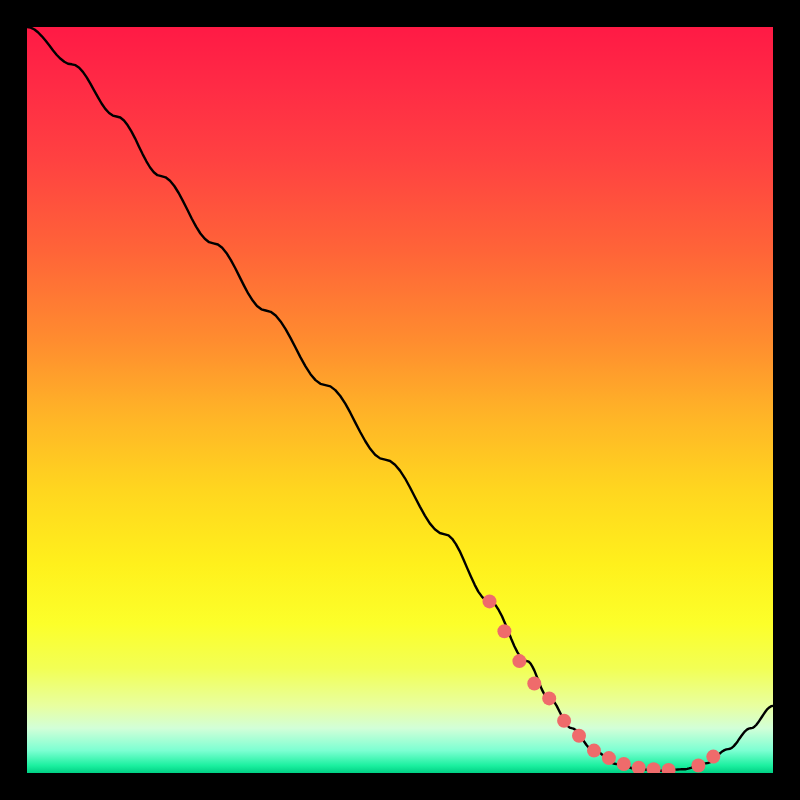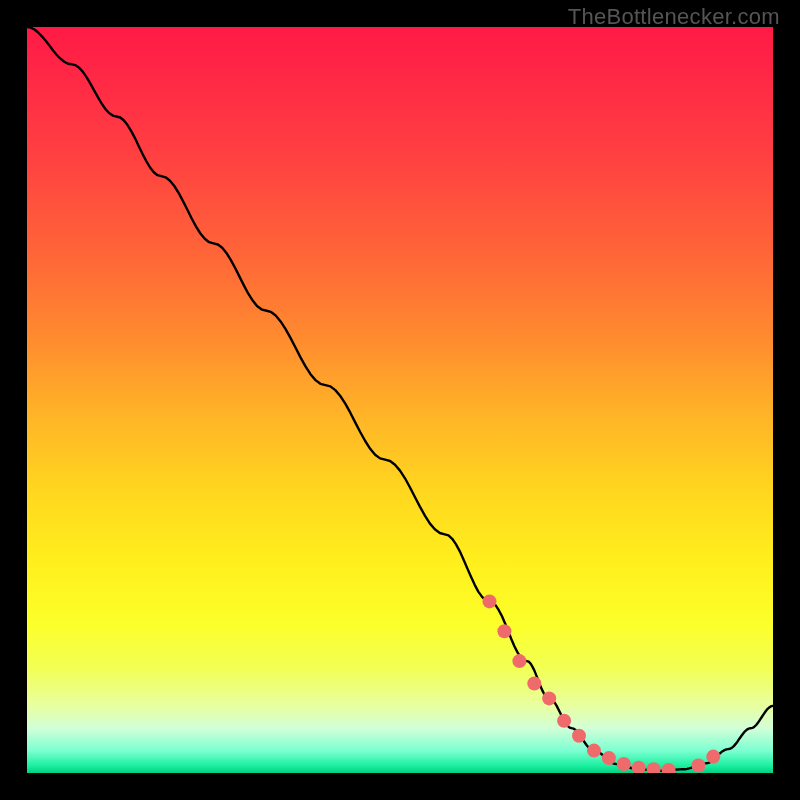--- a/index.html
+++ b/index.html
@@ -59,21 +59,20 @@
     font-size: 22px;
     letter-spacing: 0.3px;
     font-weight: 500;
     user-select: none;
   }
 </style>
 </head>
 <body>
 
 <div class="frame">
-  <div class="watermark">TheBottlenecker.com</div>
 
   <div class="plot">
     <svg class="curve" viewBox="0 0 746 746" preserveAspectRatio="none">
       <g id="curve-group">
           <path d="M0.0 0.0 L3.7 0.6 L7.5 2.5 L11.2 5.5 L14.9 9.3 L18.7 13.8 L22.4 18.6 L26.1 23.5 L29.8 28.0 L33.6 31.8 L37.3 34.8 L41.0 36.7 L44.8 37.3 L48.5 38.2 L52.2 40.8 L55.9 44.9 L59.7 50.4 L63.4 56.7 L67.1 63.4 L70.9 70.2 L74.6 76.5 L78.3 81.9 L82.1 86.0 L85.8 88.6 L89.5 89.5 L93.3 90.5 L97.0 93.5 L100.7 98.3 L104.4 104.4 L108.2 111.6 L111.9 119.4 L115.6 127.1 L119.4 134.3 L123.1 140.5 L126.8 145.2 L130.5 148.2 L134.3 149.2 L138.6 150.3 L143.0 153.7 L147.3 159.0 L151.7 166.0 L156.0 174.1 L160.4 182.8 L164.7 191.5 L169.1 199.6 L173.4 206.5 L177.8 211.8 L182.1 215.2 L186.5 216.3 L190.9 217.5 L195.2 220.8 L199.6 226.2 L203.9 233.1 L208.3 241.2 L212.6 249.9 L217.0 258.6 L221.3 266.7 L225.7 273.6 L230.0 279.0 L234.4 282.3 L238.7 283.5 L243.7 284.8 L248.7 288.5 L253.6 294.4 L258.6 302.1 L263.6 311.1 L268.6 320.8 L273.5 330.4 L278.5 339.4 L283.5 347.2 L288.5 353.1 L293.4 356.8 L298.4 358.1 L303.4 359.4 L308.3 363.1 L313.3 369.0 L318.3 376.7 L323.3 385.7 L328.2 395.4 L333.2 405.0 L338.2 414.0 L343.2 421.8 L348.1 427.7 L353.1 431.4 L358.1 432.7 L363.1 434.0 L368.0 437.7 L373.0 443.6 L378.0 451.3 L382.9 460.3 L387.9 470.0 L392.9 479.6 L397.9 488.6 L402.8 496.4 L407.8 502.3 L412.8 506.0 L417.8 507.3 L421.5 508.4 L425.2 511.8 L428.9 517.1 L432.7 524.1 L436.4 532.2 L440.1 540.9 L443.9 549.5 L447.6 557.6 L451.3 564.6 L455.1 569.9 L458.8 573.3 L462.5 574.4 L465.6 575.4 L468.7 578.4 L471.8 583.2 L475.0 589.3 L478.1 596.5 L481.2 604.3 L484.3 612.0 L487.4 619.2 L490.5 625.4 L493.6 630.1 L496.7 633.1 L499.8 634.1 L501.7 634.7 L503.6 636.6 L505.4 639.6 L507.3 643.4 L509.1 647.9 L511.0 652.8 L512.9 657.6 L514.7 662.1 L516.6 665.9 L518.5 668.9 L520.3 670.8 L522.2 671.4 L524.1 671.9 L525.9 673.4 L527.8 675.8 L529.7 678.9 L531.5 682.5 L533.4 686.3 L535.3 690.2 L537.1 693.8 L539.0 696.9 L540.9 699.2 L542.7 700.7 L544.6 701.2 L546.4 701.6 L548.3 702.7 L550.2 704.5 L552.0 706.8 L553.9 709.5 L555.8 712.4 L557.6 715.3 L559.5 718.0 L561.4 720.3 L563.2 722.1 L565.1 723.2 L567.0 723.6 L568.8 723.8 L570.7 724.5 L572.6 725.6 L574.4 727.0 L576.3 728.6 L578.1 730.3 L580.0 732.1 L581.9 733.7 L583.7 735.1 L585.6 736.1 L587.5 736.8 L589.3 737.0 L591.2 737.1 L593.1 737.4 L594.9 737.8 L596.8 738.4 L598.7 739.0 L600.5 739.7 L602.4 740.3 L604.3 741.0 L606.1 741.5 L608.0 741.9 L609.9 742.2 L611.7 742.3 L613.6 742.3 L615.4 742.4 L617.3 742.5 L619.2 742.6 L621.0 742.8 L622.9 743.0 L624.8 743.2 L626.6 743.4 L628.5 743.5 L630.4 743.7 L632.2 743.7 L634.1 743.8 L636.0 743.7 L637.8 743.7 L639.7 743.5 L641.6 743.4 L643.4 743.2 L645.3 743.0 L647.2 742.8 L649.0 742.6 L650.9 742.5 L652.8 742.4 L654.6 742.3 L656.5 742.3 L658.3 742.2 L660.2 741.9 L662.1 741.4 L663.9 740.8 L665.8 740.1 L667.7 739.3 L669.5 738.5 L671.4 737.8 L673.3 737.2 L675.1 736.7 L677.0 736.4 L678.9 736.3 L680.7 736.1 L682.6 735.4 L684.5 734.2 L686.3 732.8 L688.2 731.0 L690.1 729.2 L691.9 727.4 L693.8 725.7 L695.6 724.2 L697.5 723.1 L699.4 722.4 L701.2 722.1 L703.1 721.8 L705.0 720.7 L706.8 719.1 L708.7 716.9 L710.6 714.4 L712.4 711.7 L714.3 709.0 L716.2 706.5 L718.0 704.3 L719.9 702.6 L721.8 701.6 L723.6 701.2 L725.5 700.9 L727.4 699.7 L729.2 698.0 L731.1 695.6 L732.9 692.9 L734.8 690.0 L736.7 687.2 L738.5 684.5 L740.4 682.1 L742.3 680.4 L744.1 679.2 L746.0 678.9 " fill="none" stroke="#000" stroke-width="2.4" stroke-linecap="round" stroke-linejoin="round"></path>
         </g>
       <g id="marker-group">
           <circle cx="462.5" cy="574.4" r="7" fill="#ef6b6b"></circle>
           <circle cx="477.4" cy="604.3" r="7" fill="#ef6b6b"></circle>
           <circle cx="492.4" cy="634.1" r="7" fill="#ef6b6b"></circle>

